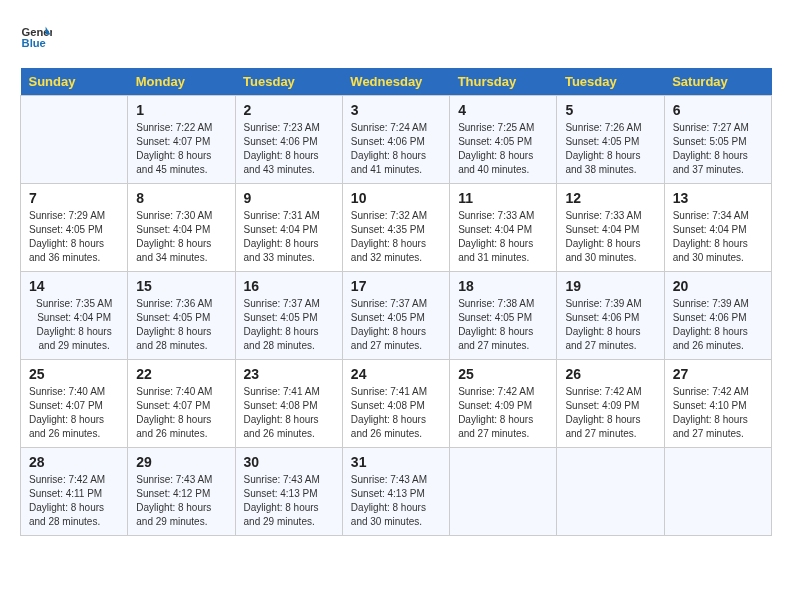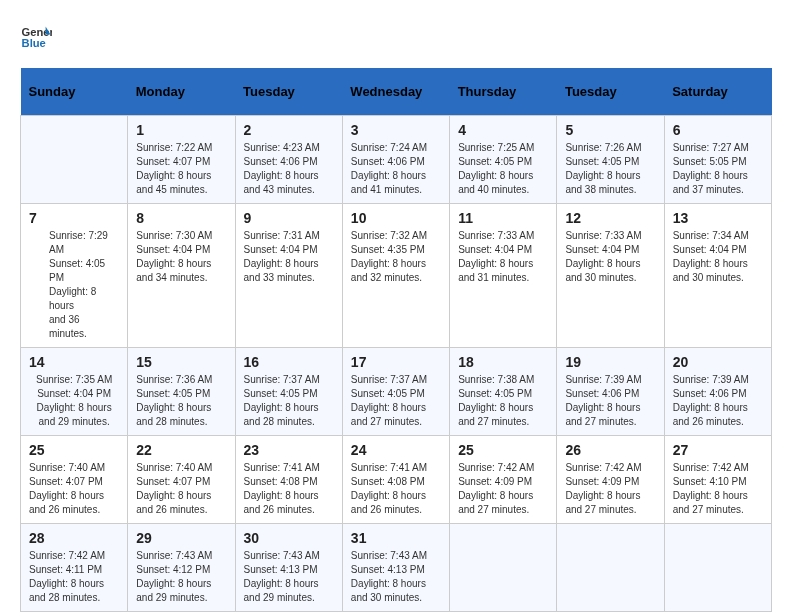--- a/index.html
+++ b/index.html
@@ -37,22 +37,22 @@
       font-size: 16px;
       color: #555;
     }
     table {
       width: 100%;
       border-collapse: collapse;
       font-size: 11px;
     }
     th {
       background: #2a6dc0;
-      color: #000000;
-      padding: 16px 8px;
+      color: #fde047;
+      padding: 6px 8px;
       text-align: left;
       font-size: 13px;
     }
     td {
       border: 1px solid #ccc;
       padding: 6px 8px;
       vertical-align: top;
       height: 80px;
       width: calc(100% / 7);
     }
@@ -106,21 +106,21 @@
         <td class="empty"></td>
         <td>
           <div class="day-num">1</div>
           <div class="day-info" style="white-space: pre-line;">Sunrise: 7:22 AM
 Sunset: 4:07 PM
 Daylight: 8 hours
 and 45 minutes.</div>
         </td>
         <td>
           <div class="day-num">2</div>
-          <div class="day-info" style="white-space: pre-line;">Sunrise: 4:23 AM
+          <div class="day-info" style="white-space: pre-line;">Sunrise: 7:23 AM
 Sunset: 4:06 PM
 Daylight: 8 hours
 and 43 minutes.</div>
         </td>
         <td>
           <div class="day-num">3</div>
           <div class="day-info" style="white-space: pre-line;">Sunrise: 7:24 AM
 Sunset: 4:06 PM
 Daylight: 8 hours
 and 41 minutes.</div>
@@ -143,21 +143,21 @@
           <div class="day-num">6</div>
           <div class="day-info" style="white-space: pre-line;">Sunrise: 7:27 AM
 Sunset: 5:05 PM
 Daylight: 8 hours
 and 37 minutes.</div>
         </td>
       </tr>
       <tr>
         <td>
           <div class="day-num">7</div>
-          <div class="day-info" style="white-space: pre-line; margin-left: 20px;">Sunrise: 7:29 AM
+          <div class="day-info" style="white-space: pre-line;">Sunrise: 7:29 AM
 Sunset: 4:05 PM
 Daylight: 8 hours
 and 36 minutes.</div>
         </td>
         <td>
           <div class="day-num">8</div>
           <div class="day-info" style="white-space: pre-line;">Sunrise: 7:30 AM
 Sunset: 4:04 PM
 Daylight: 8 hours
 and 34 minutes.</div>

